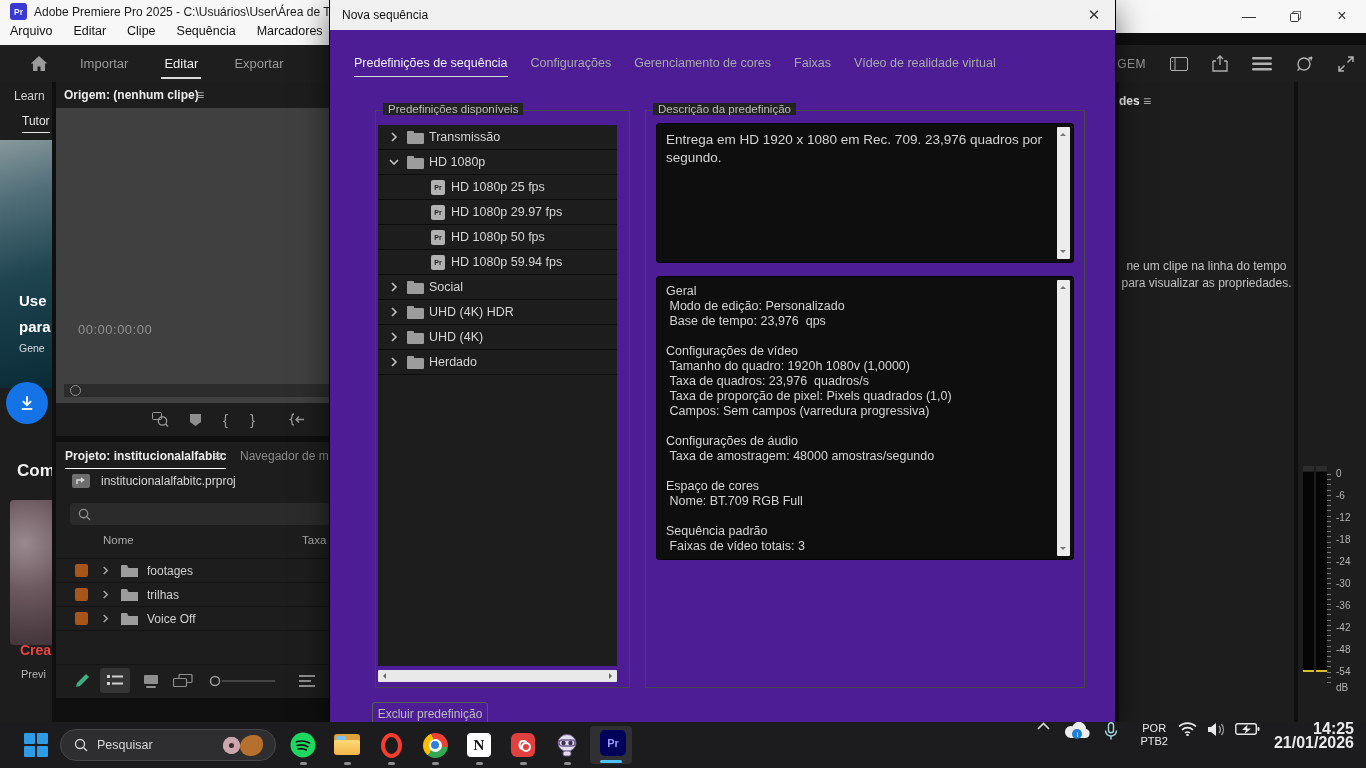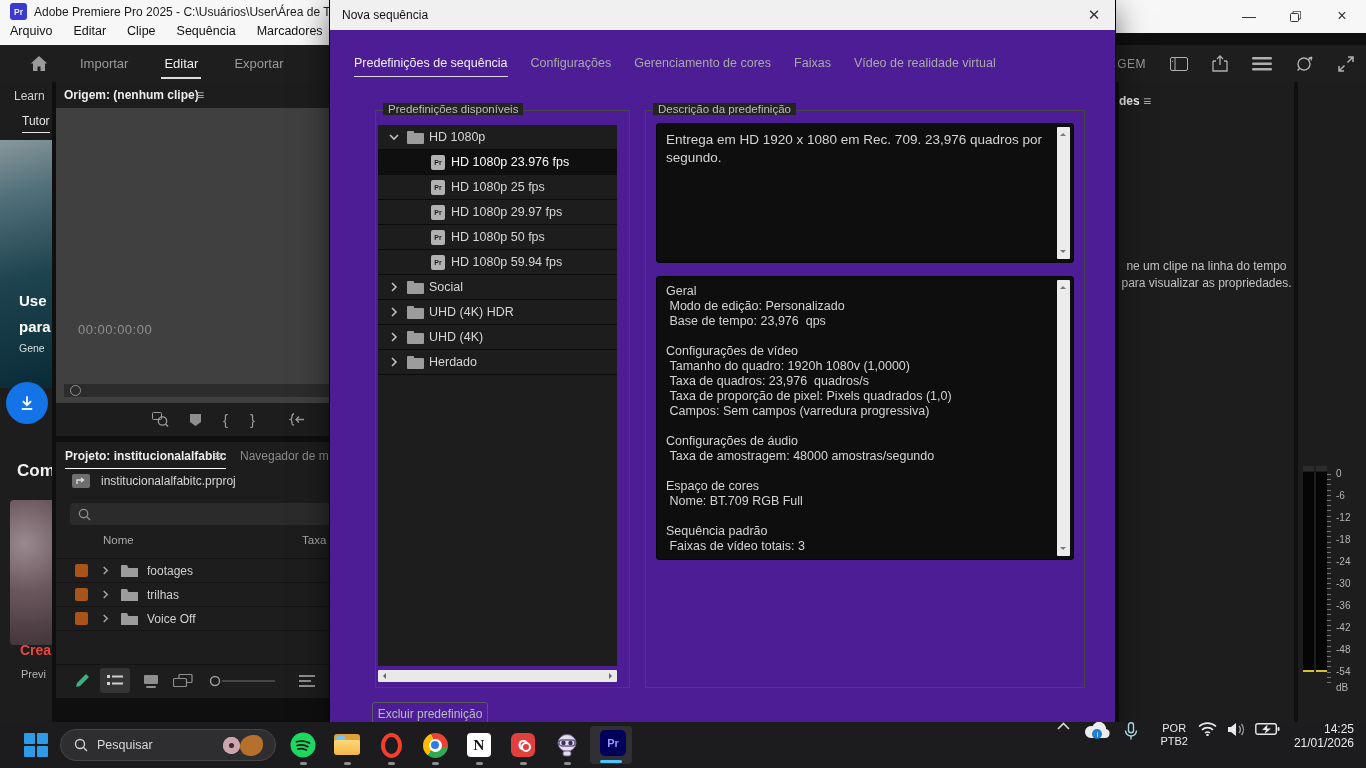--- a/index.html
+++ b/index.html
@@ -170,21 +170,21 @@
   .redcicon::after { content:""; position:absolute; left:10px; top:9px; width:6px; height:6px;
      border:2px solid #fff; border-radius:50%; background:#e23f3f; }
   .explicon { position:relative; width:26px; height:22px; }
   .explicon .back { position:absolute; left:0; top:0; width:26px; height:20px; border-radius:3px; background:#dfa13a; }
   .explicon .front { position:absolute; left:0; top:6px; width:26px; height:15px; border-radius:2px 2px 3px 3px;
      background:linear-gradient(180deg,#ffd978,#f3b64a); }
   .explicon .clip { position:absolute; left:2px; top:2px; width:10px; height:4px; border-radius:2px; background:#7cc1f0; }
 
   .tray { position:absolute; right:0; top:0; height:46px; display:flex; align-items:flex-start; }
   .lang { text-align:center; font-size:11px; color:#eaeaea; line-height:13px; margin:0 10px; }
-  .clock { text-align:right; font-size:12px; color:#eaeaea; line-height:14px; margin:0 12px 0 10px; }
+  .clock { text-align:right; font-size:16px; color:#eaeaea; line-height:14px; margin:0 12px 0 10px;font-weight:bold; }
   svg { display:block; }
 </style>
 </head>
 <body>
 
 <div class="screen">
 
   <div class="abs titlebar-left">
     <span class="pricon-sm">Pr</span>
     <span class="apptitle">Adobe Premiere Pro 2025 - C:\Usuários\User\Área de Trab</span>
@@ -449,32 +449,38 @@
       <span>Configurações</span>
       <span>Gerenciamento de cores</span>
       <span>Faixas</span>
       <span>Vídeo de realidade virtual</span>
     </div>
 
     <div class="group g-presets">
       <span class="grouplabel">Predefinições disponíveis</span>
       <div class="tree">
         <div class="trow">
-          <svg class="chev" viewBox="0 0 10 10" style="transform:rotate(90deg)">
+          <svg class="chev" viewBox="0 0 10 10">
               <path d="M3 1l4 4-4 4" stroke="#c0c0c0" stroke-width="1.6" fill="none"></path>
             </svg>
           <svg class="ficon" width="17" height="13" viewBox="0 0 17 13">
               <rect x="0" y="0" width="7" height="3" rx="1" fill="#9c9c9c"></rect>
               <rect x="0" y="2" width="17" height="11" rx="1" fill="#9c9c9c"></rect>
             </svg>
+          <span class="tlabel">Transmissão</span>
+        </div>
+        <div class="trow">
+          <svg class="chev" viewBox="0 0 10 10" style="transform:rotate(90deg)">
+              <path d="M3 1l4 4-4 4" stroke="#c0c0c0" stroke-width="1.6" fill="none"></path>
+            </svg>
+          <svg class="ficon" width="17" height="13" viewBox="0 0 17 13">
+              <rect x="0" y="0" width="7" height="3" rx="1" fill="#9c9c9c"></rect>
+              <rect x="0" y="2" width="17" height="11" rx="1" fill="#9c9c9c"></rect>
+            </svg>
           <span class="tlabel">HD 1080p</span>
-        </div>
-        <div class="trow sel">
-          <span class="prfile">Pr</span>
-          <span class="plabel">HD 1080p 23.976 fps</span>
         </div>
         <div class="trow">
           <span class="prfile">Pr</span>
           <span class="plabel">HD 1080p 25 fps</span>
         </div>
         <div class="trow">
           <span class="prfile">Pr</span>
           <span class="plabel">HD 1080p 29.97 fps</span>
         </div>
         <div class="trow">

